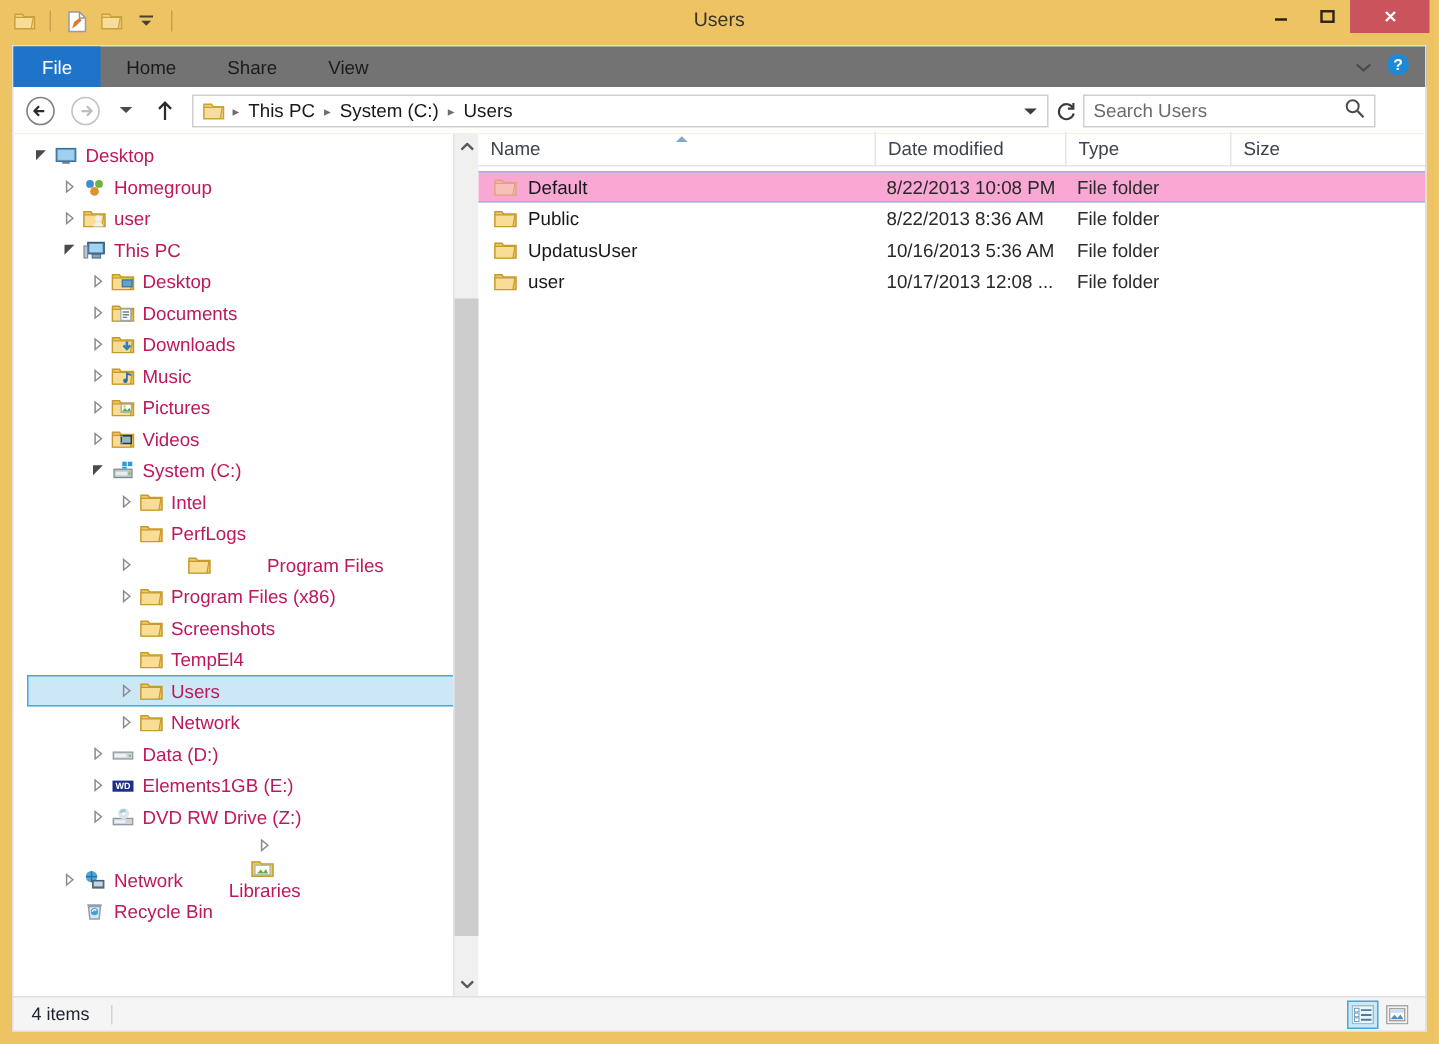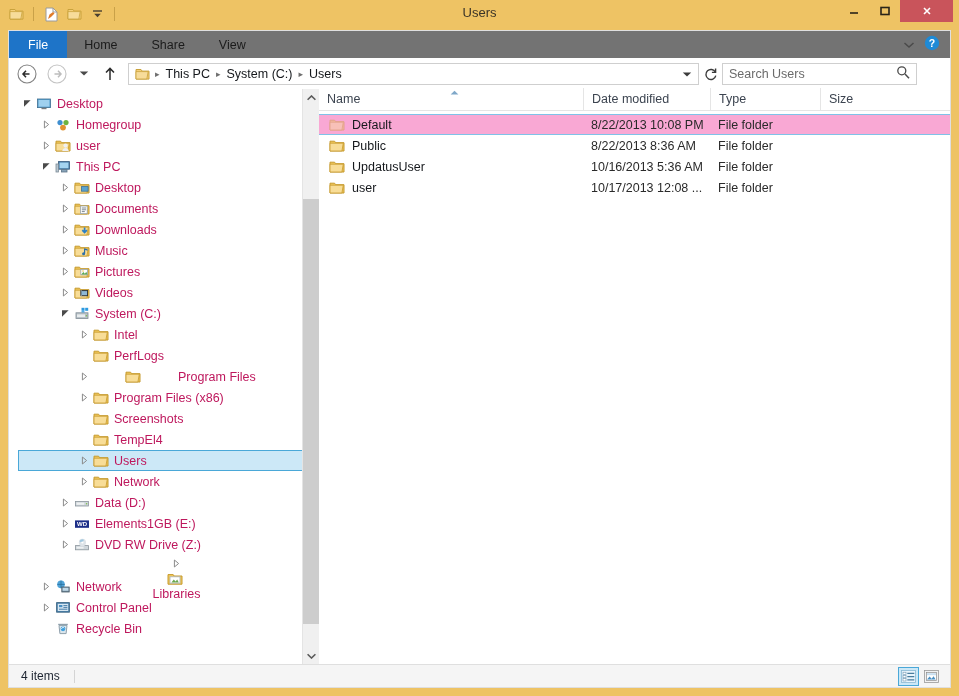--- a/index.html
+++ b/index.html
@@ -718,36 +718,20 @@
               <svg width="16" height="16" viewBox="0 0 16 16">
                 <circle cx="6" cy="5.4" r="3.8" fill="#4fa3d8"></circle>
                 <path d="M2.3 5.4h7.4M6 1.6v7.6" fill="none" stroke="#2a6e9c" stroke-width="0.8"></path>
                 <rect x="6.8" y="8" width="7.4" height="5" fill="#6d8596" stroke="#4a5c6a" stroke-width="0.8"></rect>
                 <rect x="7.6" y="8.8" width="5.8" height="3" fill="#bfd8e8"></rect>
               </svg>
             </span>
             <span class="tree-label">Network</span>
           </div>
           <div class="tree-item" style="padding-left: 29px;">
-            <span class="twisty">
-              <svg width="9" height="9" viewBox="0 0 9 9">
-                <path d="M2.4 1l4.2 3.5L2.4 8z" fill="none" stroke="#8b8b8b" stroke-width="1"></path>
-              </svg>
-            </span>
-            <span class="tree-icon">
-              <svg width="16" height="16" viewBox="0 0 16 16">
-                <rect x="1.6" y="2.6" width="12.8" height="9.6" fill="#4a7fa8" stroke="#35607f" stroke-width="0.8"></rect>
-                <rect x="2.8" y="3.8" width="10.4" height="7.2" fill="#d9e8f2"></rect>
-                <rect x="4" y="5" width="3.4" height="2.2" fill="#4a90c4"></rect>
-                <path d="M8.4 5.6h4M8.4 7.4h4M4 9.2h8.4" fill="none" stroke="#4a7fa8" stroke-width="1"></path>
-              </svg>
-            </span>
-            <span class="tree-label">Control Panel</span>
-          </div>
-          <div class="tree-item" style="padding-left: 29px;">
             <span class="twisty"></span>
             <span class="tree-icon">
               <svg width="16" height="16" viewBox="0 0 16 16">
                 <path d="M4 4.4h8l-0.9 8.2H4.9z" fill="#dce6ec" stroke="#8fa0ac" stroke-width="1"></path>
                 <path d="M3.2 3.4h9.6" fill="none" stroke="#8fa0ac" stroke-width="1.2"></path>
                 <circle cx="8" cy="7.8" r="2.4" fill="#3fa0dd"></circle>
                 <path d="M6.6 7.8a1.4 1.4 0 0 1 2.6-0.7" fill="none" stroke="#ffffff" stroke-width="0.9"></path>
               </svg>
             </span>
             <span class="tree-label">Recycle Bin</span>

